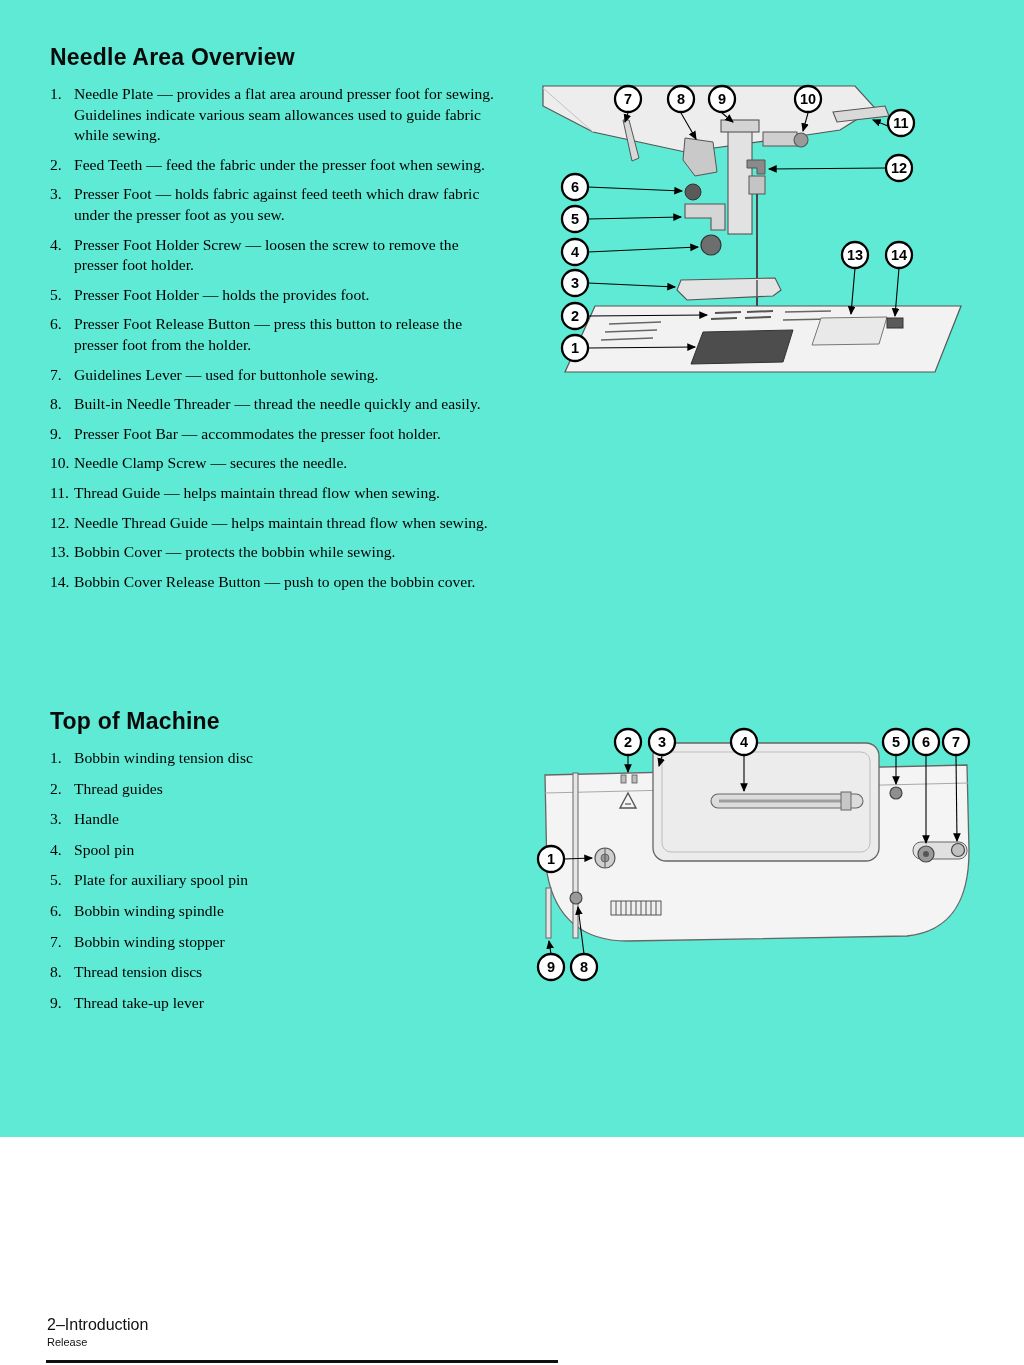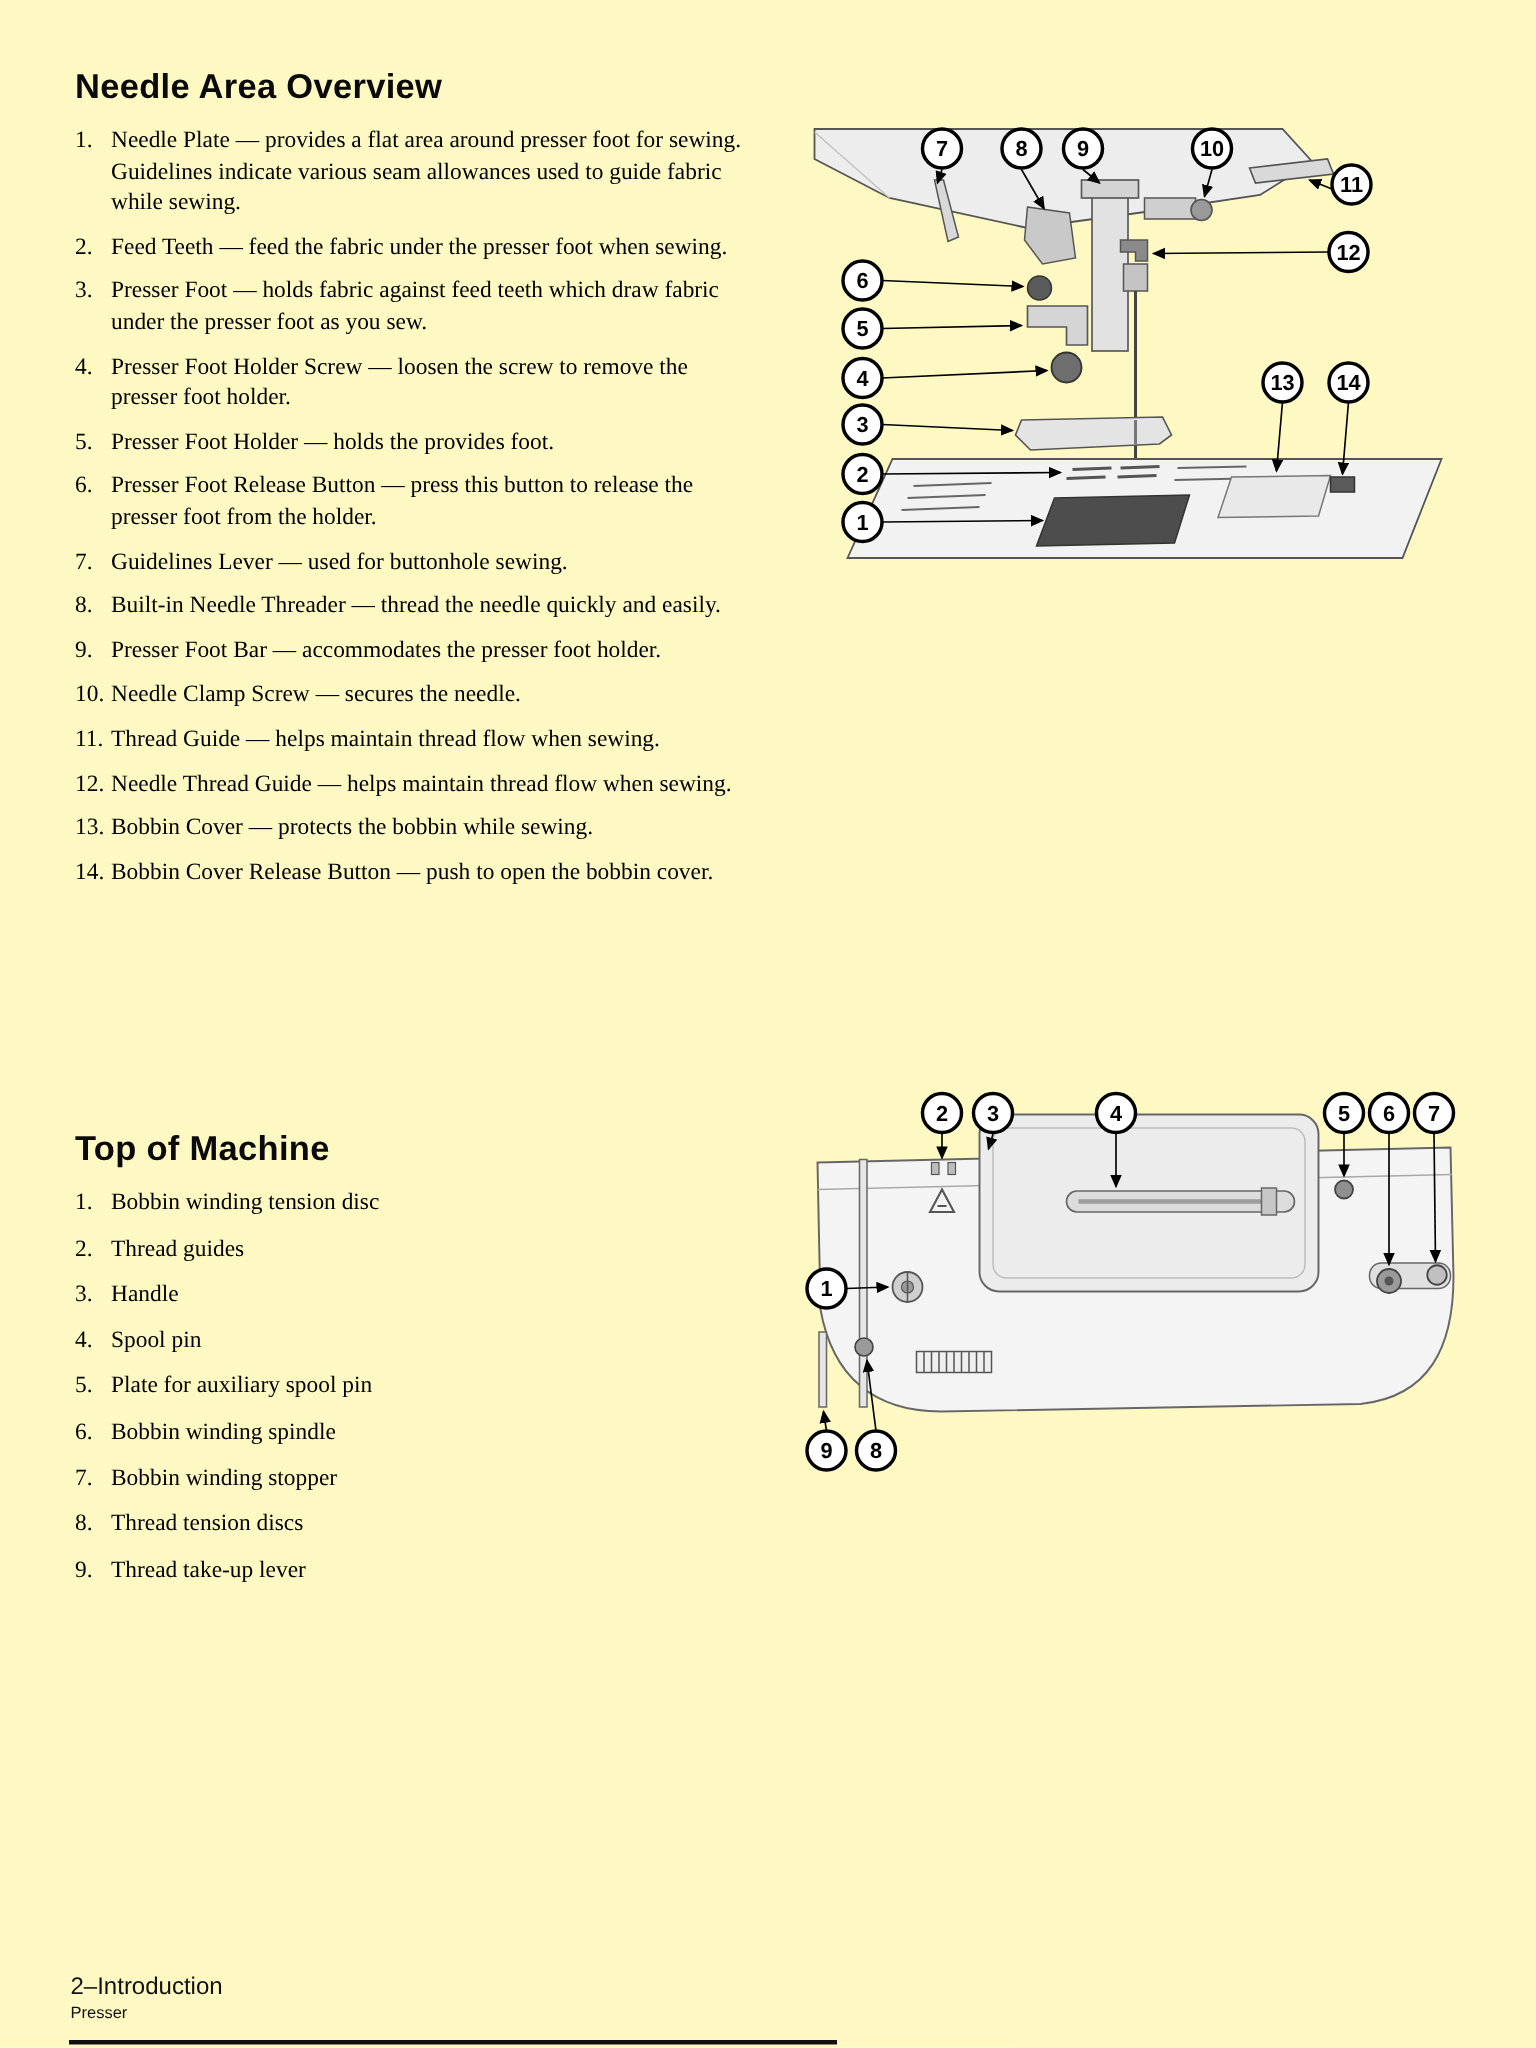--- a/index.html
+++ b/index.html
@@ -1,17 +1,17 @@
 <!DOCTYPE html>
 <html><head>
 <meta charset="utf-8">
 <style>
   html,body{margin:0;padding:0}
   body{width:1024px;height:1365px;background:#fff;font-family:"Liberation Serif",serif;color:#000;overflow:hidden}
-  .page{position:relative;width:1024px;height:1365px;background:#fef9c3}
+  .page{position:relative;width:1024px;height:1137px;background:#5eead4}
   .section{position:absolute}
   .heading{font-family:"Liberation Sans","DejaVu Sans",sans-serif;font-weight:700;font-size:23px;letter-spacing:.2px;margin:0 0 13px 0;color:#0a0a0a}
   .deflist .def-item{display:flex;margin-bottom:9px;font-size:15.6px;line-height:20.6px}
   .def-item .num{flex:0 0 24px}
   .def-item .body{flex:1}
   .term{font-weight:400}
   .simplelist .simple-item{display:flex;font-size:15.6px;line-height:20.6px;margin-bottom:10px}
   .simple-item .num{flex:0 0 24px}
   .footer{position:absolute;left:47px;top:1316px;font-family:"Liberation Sans","DejaVu Sans",sans-serif;color:#111}
   .footer .l1{font-size:16px}
@@ -83,21 +83,21 @@
           <span class="num">13.</span>
           <span class="body"><span class="term">Bobbin Cover</span> <span>— protects the bobbin while sewing.</span></span>
         </div>
       <div class="def-item">
           <span class="num">14.</span>
           <span class="body"><span class="term">Bobbin Cover Release Button</span> <span>— push to open the bobbin cover.</span></span>
         </div>
     </div>
   </section>
 
-  <section class="section" style="left:50px;top:752px;width:447px">
+  <section class="section" style="left:50px;top:708px;width:447px">
     <h1 class="heading">Top of Machine</h1>
     <div class="simplelist">
       <div class="simple-item">
           <span class="num">1.</span>
           <span>Bobbin winding tension disc</span>
         </div>
       <div class="simple-item">
           <span class="num">2.</span>
           <span>Thread guides</span>
         </div>
@@ -368,17 +368,17 @@
         <text class="co" x="16" y="249.2" text-anchor="middle">9</text>
       </g>
     <g>
         <circle class="cocirc" cx="49" cy="244" r="13"></circle>
         <text class="co" x="49" y="249.2" text-anchor="middle">8</text>
       </g>
   </svg>
 
   <div class="footer">
     <div class="l1">2–Introduction</div>
-    <div class="l2">Presser</div>
+    <div class="l2">Release</div>
   </div>
 
   <div class="scan-bar"></div>
 </div>
 
 </body></html>

